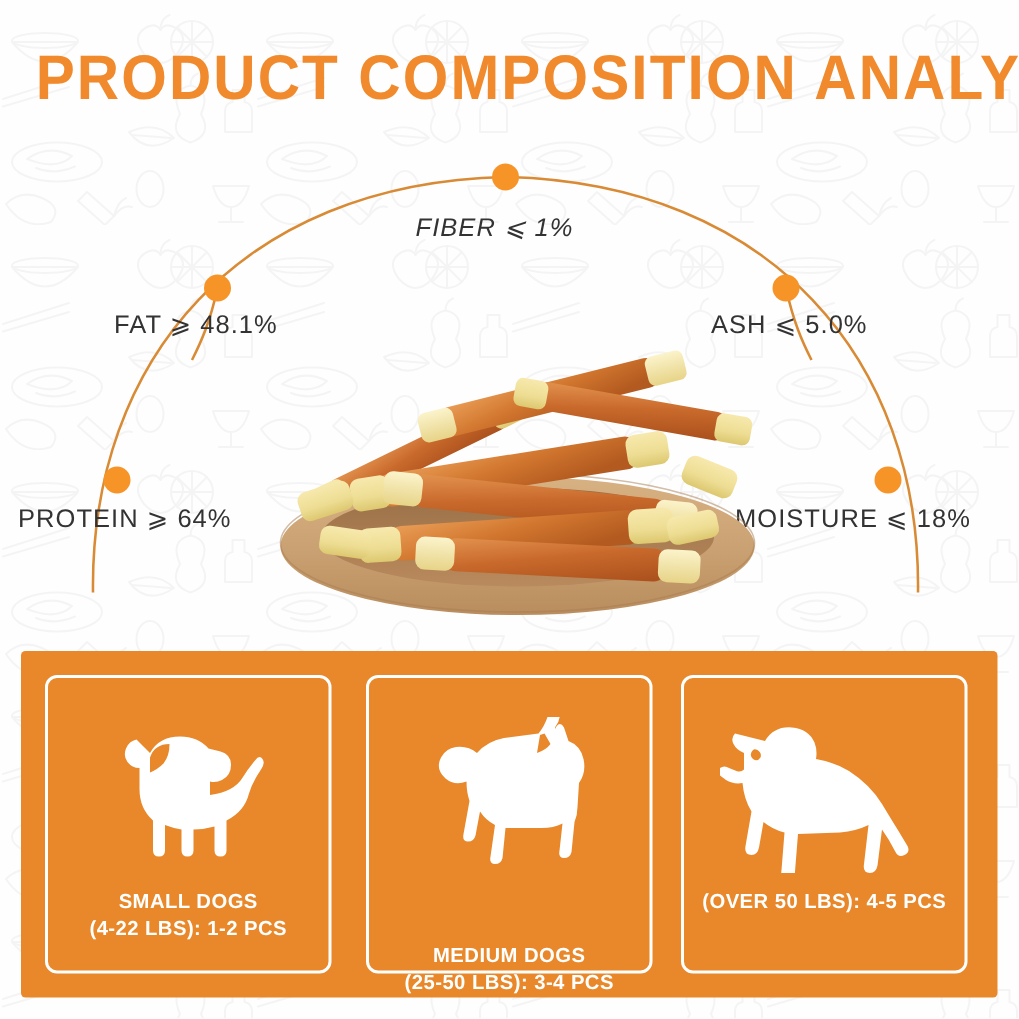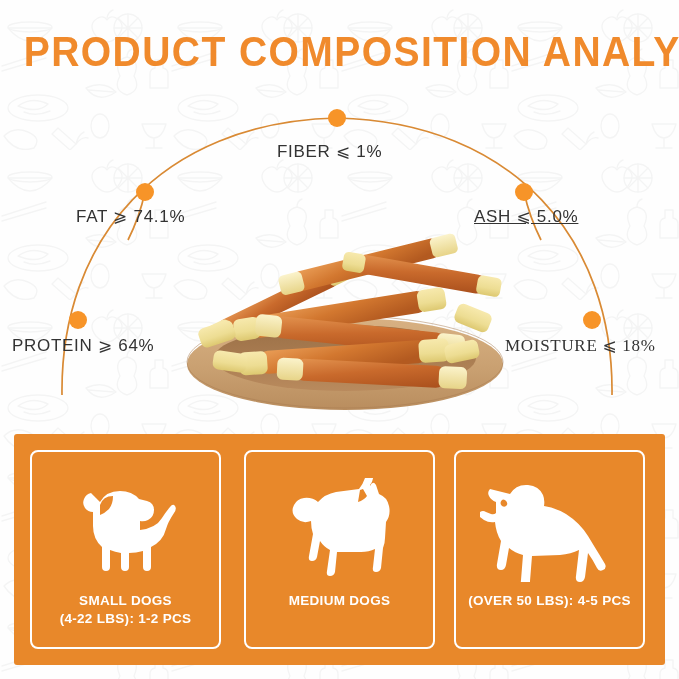--- a/index.html
+++ b/index.html
@@ -60,25 +60,25 @@
   }
 
   .nutrient-label {
     position: absolute;
     font-family: "Liberation Sans", sans-serif;
     font-size: 17px;
     color: #333333;
     letter-spacing: 0.7px;
     white-space: nowrap;
   }
-  #label-fiber    { left: 277px; top: 141px; }
+  #label-fiber    { left: 277px; top: 141px; font-style: italic; }
   #label-fat      { left: 76px;  top: 206px; }
-  #label-ash      { left: 474px; top: 206px; text-decoration: underline; }
+  #label-ash      { left: 474px; top: 206px; }
   #label-protein  { left: 12px;  top: 335px; }
-  #label-moisture { left: 505px; top: 335px; font-family: Liberation Serif, serif; }
+  #label-moisture { left: 490px; top: 335px; }
 
   
   #product-photo {
     position: absolute;
     left: 155px;
     top: 212px;
     width: 370px;
     height: 205px;
   }
 
@@ -99,21 +99,21 @@
     height: 199px;
     border: 2px solid #ffffff;
     border-radius: 8px;
     box-sizing: border-box;
     display: flex;
     flex-direction: column;
     align-items: center;
     justify-content: flex-start;
   }
   #card-small  { left: 16px; }
-  #card-medium { left: 230px; }
+  #card-medium { left: 230px; gap: 36px; }
   #card-large  { left: 440px; }
 
   .dog-icon {
     margin-top: 26px;
     height: 104px;
     display: flex;
     align-items: flex-end;
     justify-content: center;
   }
   .card-text {
@@ -189,21 +189,21 @@
     <g>
       <circle cx="337" cy="118" r="9" fill="#F79428"></circle>
       <circle cx="145" cy="192" r="9" fill="#F79428"></circle>
       <circle cx="524" cy="192" r="9" fill="#F79428"></circle>
       <circle cx="78" cy="320" r="9" fill="#F79428"></circle>
       <circle cx="592" cy="320" r="9" fill="#F79428"></circle>
     </g>
   </svg>
 
   <div class="nutrient-label" id="label-fiber">FIBER ⩽ 1%</div>
-  <div class="nutrient-label" id="label-fat">FAT ⩾ 74.1%</div>
+  <div class="nutrient-label" id="label-fat">FAT ⩾ 48.1%</div>
   <div class="nutrient-label" id="label-ash">ASH ⩽ 5.0%</div>
   <div class="nutrient-label" id="label-protein">PROTEIN ⩾ 64%</div>
   <div class="nutrient-label" id="label-moisture">MOISTURE ⩽ 18%</div>
 
   <svg id="product-photo" viewBox="0 0 370 205" xmlns="http://www.w3.org/2000/svg">
     <defs>
       <linearGradient id="plateG" x1="0" y1="0" x2="0" y2="1">
         <stop offset="0%" stop-color="#d8b183"></stop>
         <stop offset="55%" stop-color="#c9a071"></stop>
         <stop offset="100%" stop-color="#b98d5e"></stop>
@@ -312,20 +312,21 @@
         <svg width="124" height="104" viewBox="0 0 124 104" xmlns="http://www.w3.org/2000/svg">
           <path fill="#ffffff" d="M92 8 q3 -6 6 -1 l3 9 q8 3 10 12 q2 9 -3 16 l-1 16 q0 5 -2 10 l-2 20 q-1 4 -5 4
             q-4 0 -3 -5 l2 -18 q-6 3 -14 3 l-24 0 l-2 20 q-1 4 -5 4 q-4 0 -3 -5 l3 -21 q-6 -3 -10 -9 l-3 16
             q-1 4 -5 4 q-4 0 -3 -5 l4 -22 q-2 -6 -2 -13 q-8 3 -14 -2 q-7 -6 -3 -14 q3 -6 10 -7 q8 -1 14 4
             q7 -8 18 -10 l23 -3 q4 -5 6 -11 l0 -10 q1 -6 5 -2 l3 8 q1 6 -3 11 z
             M82 12 l-2 12 q6 -2 9 -6 l-4 -7 z"></path>
         </svg>
       </div>
       <div class="card-text">
         <div>MEDIUM DOGS</div>
+        <div>(25-50 LBS): 3-4 PCS</div>
       </div>
     </div>
 
     <div class="feed-card" id="card-large">
       <div class="dog-icon">
         <svg width="140" height="104" viewBox="0 0 140 104" xmlns="http://www.w3.org/2000/svg">
           <path fill="#ffffff" d="M30 16 q6 -10 18 -9 q11 1 15 10 q2 5 1 11 q12 2 22 8 q14 9 22 22 q6 10 11 18
             q3 5 6 10 q2 4 -2 6 q-4 2 -6 -2 q-4 -8 -9 -15 l-3 24 q-1 5 -5 5 q-5 0 -4 -6 l3 -26
             q-8 4 -19 5 l-28 1 l-2 25 q0 5 -5 5 q-5 0 -4 -6 l2 -25 q-8 -2 -14 -7 l-3 17 q-1 5 -5 5
             q-5 0 -4 -6 l4 -23 q-5 -8 -6 -19 q-6 1 -11 -2 l-4 -3 q-3 -3 0 -5 q3 -2 6 0 l5 2 q3 1 5 -1

